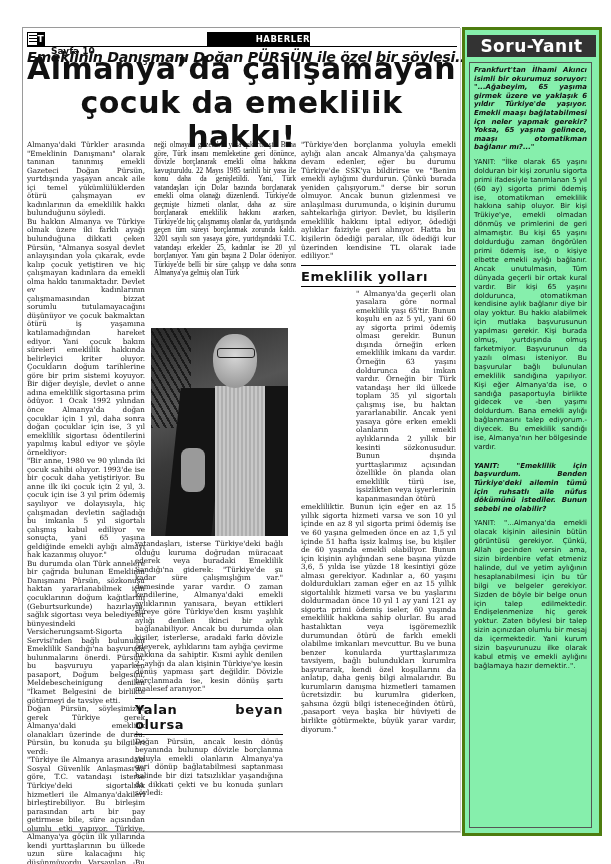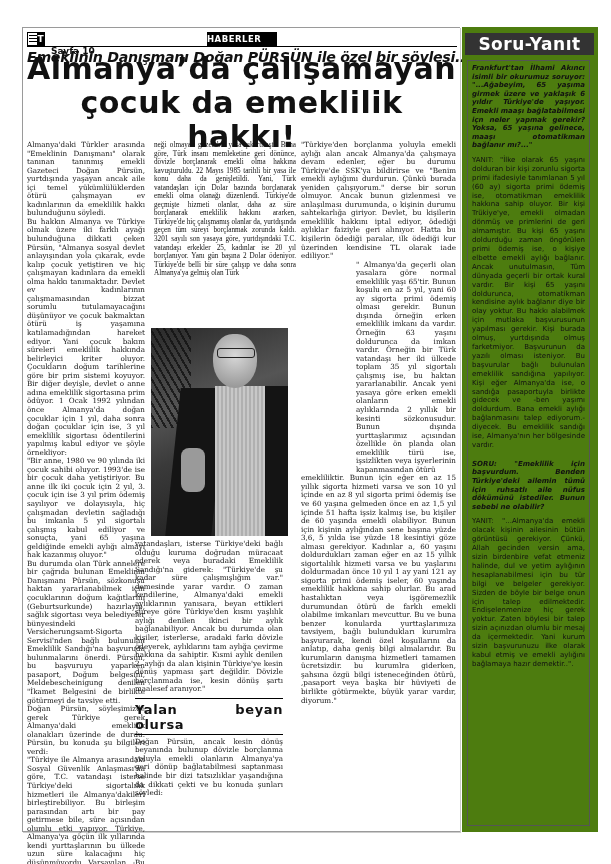--- a/index.html
+++ b/index.html
@@ -1,25 +1,25 @@
 <!DOCTYPE html>
 <html><head>
 <meta charset="utf-8">
 <style>
   html, body { margin:0; padding:0; background:#ffffff; }
   body { width:611px; height:864px; position:relative; overflow:hidden; font-family:"DejaVu Serif", serif; color:#111; }
   .page { position:absolute; left:22px; top:27px; width:570px; height:803px; }
   .main-frame { position:absolute; left:0; top:0; width:437px; height:803px; border:1px solid #9a9a9a; border-right:none; box-shadow:1px 1px 0 #ccc; background:#fff; }
-  .side-frame { position:absolute; left:440px; top:0; width:134px; height:803px; border:1px solid #4d7c0f; background:#4d7c0f; }
+  .side-frame { position:absolute; left:440px; top:0; width:134px; height:803px; border:3px solid #4d7c0f; background:#86efac; }
   .topbar { position:absolute; left:4px; top:4px; width:430px; height:14px; border-bottom:1px solid #000; }
   .logo { position:absolute; left:0; top:0; width:18px; height:14px; background:#fff; border:1px solid #000; box-sizing:border-box; }
   .logo .t { position:absolute; right:0; top:0; width:7px; height:12px; background:#000; color:#fff; font:bold 9px "DejaVu Sans", sans-serif; line-height:12px; text-align:center; }
   .logo .lines { position:absolute; left:1px; top:2px; width:8px; height:8px; background:repeating-linear-gradient(#000 0 1px, #fff 1px 3px); }
   .sayfa { position:absolute; left:24px; top:14px; font:bold 9px "DejaVu Sans", sans-serif; }
-  .section-tab { position:absolute; left:180px; top:0; width:70px; height:14px; background:#000; color:#fff; font:bold 8.5px "DejaVu Sans", sans-serif; line-height:14px; text-align:left; letter-spacing:0.5px; }
+  .section-tab { position:absolute; left:180px; top:0; width:70px; height:14px; background:#000; color:#fff; font:bold 8.5px "DejaVu Sans", sans-serif; line-height:14px; text-align:right; letter-spacing:0.5px;padding-left:33px; }
   .kicker { position:absolute; left:4px; top:21px; width:430px; font:italic bold 14.2px "DejaVu Sans", sans-serif; letter-spacing:-0.3px; white-space:nowrap; }
   .headline { position:absolute; left:0; top:24px; width:437px; text-align:center; font:bold 30px "DejaVu Sans", sans-serif; line-height:34px; letter-spacing:0.5px; }
   .col { position:absolute; font-size:7.2px; line-height:8.55px; text-align:justify; hyphens:auto; }
   .col p { margin:0; text-indent:0; }
   .col1 { left:4px; top:113px; width:118px; }
   .col2a { left:131px; top:113px; width:142px;font-family:Liberation Serif, serif; }
   .col3 { left:278px; top:113px; width:155px; }
   .subhead { font:bold 13px "DejaVu Sans", sans-serif; margin:4px 0 3px; padding:3px 0 2px; border-top:1px solid #000; border-bottom:1px solid #000; letter-spacing:0.6px; }
   .photo { position:absolute; left:128px; top:300px; width:137px; height:208px; background:linear-gradient(160deg,#2a2a2a 0%,#555 35%,#3a3a3a 55%,#1a1a1a 100%); overflow:hidden; }
   .photo .face { position:absolute; left:62px; top:6px; width:44px; height:54px; border-radius:45% 45% 50% 50%; background:radial-gradient(circle at 50% 40%,#d8d8d8,#8a8a8a); }
@@ -80,27 +80,28 @@
     </div>
 
     <div class="col col2b">
       <p>vatandaşları, isterse Türkiye'deki bağlı olduğu kuruma doğrudan müracaat ederek veya buradaki Emeklilik Sandığı'na giderek: "Türkiye'de şu kadar süre çalışmışlığım var." demesinde yarar vardır. O zaman kendilerine, Almanya'daki emekli aylıklarının yanısara, beyan ettikleri süreye göre Türkiye'den kısmı yaşlılık aylığı denilen ikinci bir aylık bağlanabiliyor. Ancak bu durumda olan kişiler, isterlerse, aradaki farkı dövizle ödeyerek, aylıklarını tam aylığa çevirme hakkına da sahiptir. Kısmi aylık denilen 2. aylığı da alan kişinin Türkiye'ye kesin dönüş yapması şart değildir. Dövizle borçlanmada ise, kesin dönüş şartı maalesef aranıyor."</p>
       <div class="subhead">Yalan beyan olursa</div>
       <p>Doğan Pürsün, ancak kesin dönüş beyanında bulunup dövizle borçlanma yoluyla emekli olanların Almanya'ya geri dönüp bağlatabilmesi saptanması halinde bir dizi tatsızlıklar yaşandığına da dikkati çekti ve bu konuda şunları söyledi:</p>
     </div>
 
     <div class="col col3">
       <p>"Türkiye'den borçlanma yoluyla emekli aylığı alan ancak Almanya'da çalışmaya devam edenler, eğer bu durumu Türkiye'de SSK'ya bildirirse ve "Benim emekli aylığımı durdurun. Çünkü burada yeniden çalışıyorum." derse bir sorun olmuyor. Ancak bunun gizlenmesi ve anlaşılması durumunda, o kişinin durumu sahtekarlığa giriyor. Devlet, bu kişilerin emeklilik hakkını iptal ediyor, ödediği aylıklar faiziyle geri alınıyor. Hatta bu kişilerin ödediği paralar, ilk ödediği kur üzerinden kendisine TL olarak iade ediliyor."</p>
+      <div class="subhead">Emeklilik yolları</div>
       <p style="margin-left:55px">" Almanya'da geçerli olan yasalara göre normal emeklilik yaşı 65'tir. Bunun koşulu en az 5 yıl, yani 60 ay sigorta primi ödemiş olması gerekir. Bunun dışında örneğin erken emeklilik imkanı da vardır. Örneğin 63 yaşını doldurunca da imkan vardır. Örneğin bir Türk vatandaşı her iki ülkede toplam 35 yıl sigortalı çalışmış ise, bu haktan yararlanabilir. Ancak yeni yasaya göre erken emekli olanların emekli aylıklarında 2 yıllık bir kesinti sözkonusudur. Bunun dışında yurttaşlarımız açısından özellikle ön planda olan emeklilik türü ise, işsizlikten veya işyerlerinin kapanmasından ötürü</p>
       <p>emekliliktir. Bunun için eğer en az 15 yıllık sigorta hizmeti varsa ve son 10 yıl içinde en az 8 yıl sigorta primi ödemiş ise ve 60 yaşına gelmeden önce en az 1,5 yıl içinde 51 hafta işsiz kalmış ise, bu kişiler de 60 yaşında emekli olabiliyor. Bunun için kişinin aylığından sene başına yüzde 3,6, 5 yılda ise yüzde 18 kesintiyi göze alması gerekiyor. Kadınlar a, 60 yaşını doldurdukları zaman eğer en az 15 yıllık sigortalılık hizmeti varsa ve bu yaşlarını doldurmadan önce 10 yıl 1 ay yani 121 ay sigorta primi ödemiş iseler, 60 yaşında emeklilik hakkına sahip olurlar. Bu arad hastalıktan veya işgöremezlik durumundan ötürü de farklı emekli olabilme imkanları mevcuttur. Bu ve buna benzer konularda yurttaşlarımıza tavsiyem, bağlı bulundukları kurumlra başvurarak, kendi özel koşullarını da anlatıp, daha geniş bilgi almalarıdır. Bu kurumların danışma hizmetleri tamamen ücretsizdir. bu kurumlra giderken, şahsına özgü bilgi isteneceğinden ötürü, ‚pasaport veya başka bir hüviyeti de birlikte götürmekte, büyük yarar vardır, diyorum."</p>
     </div>
   </div>
 
   <div class="side-frame">
     <div class="soru-title">Soru-Yanıt</div>
     <div class="side-inner">
       <p class="q">Frankfurt'tan İlhami Akıncı isimli bir okurumuz soruyor: "...Ağabeyim, 65 yaşıma girmek üzere ve yaklaşık 6 yıldır Türkiye'de yaşıyor. Emekli maaşı bağlatabilmesi içn neler yapmak gerekir? Yoksa, 65 yaşına gelinece, maaşı otomatikman bağlanır mı?..."</p>
       <p class="a"><b>YANIT</b><span>: "İlke olarak 65 yaşını dolduran bir kişi zorunlu sigorta primi ifadesiyle tanımlanan 5 yıl (60 ay) sigorta primi ödemiş ise, otomatikman emeklilik hakkına sahip oluyor. Bir kişi Trükiye'ye, emekli olmadan dönmüş ve primlerini de geri almamıştır. Bu kişi 65 yaşını doldurduğu zaman öngörülen primi ödemiş ise, o kişiye elbette emekli aylığı bağlanır. Ancak unutulmasın, Tüm dünyada geçerli bir ortak kural vardır. Bir kişi 65 yaşını doldurunca, otomatikman kendisine aylık bağlanır diye bir olay yoktur. Bu hakkı alabilmek için mutlaka başvurusunun yapılması gerekir. Kişi burada olmuş, yurtdışında olmuş farketmiyor. Başvurunun da yazılı olması isteniyor. Bu başvurular bağlı bulunulan emeklilik sandığına yapılıyor. Kişi eğer Almanya'da ise, o sandığa pasaportuyla birlikte gidecek ve -ben yaşımı doldurdum. Bana emekli aylığı bağlanmasını talep ediyorum.- diyecek. Bu emeklilik sandığı ise, Almanya'nın her bölgesinde vardır.</span></p>
-      <p class="q"><span>SORU:</span><span> "Emeklilik için başvurdum. Benden Türkiye'deki ailemin tümü için ruhsatlı aile nüfus dökümünü istediler. Bunun sebebi ne olabilir?</span></p>
+      <p class="q"><span>YANIT:</span><span> "Emeklilik için başvurdum. Benden Türkiye'deki ailemin tümü için ruhsatlı aile nüfus dökümünü istediler. Bunun sebebi ne olabilir?</span></p>
       <p class="a"><b>YANIT</b><span>: "...Almanya'da emekli olacak kişinin ailesinin bütün görüntüsü gerekiyor. Çünkü, Allah gecinden versin ama, sizin birdenbire vefat etmeniz halinde, dul ve yetim aylığının hesaplanabilmesi için bu tür bilgi ve belgeler gerekiyor. Sizden de böyle bir belge onun için talep edilmektedir. Endişelenmenize hiç gerek yoktur. Zaten böylesi bir talep sizin açınızdan olumlu bir mesaj da içermektedir. Yani kurum sizin başvurunuzu ilke olarak kabul etmiş ve emekli aylığını bağlamaya hazır demektir..".</span></p>
     </div>
   </div>
 </div>
 
 </body></html>

